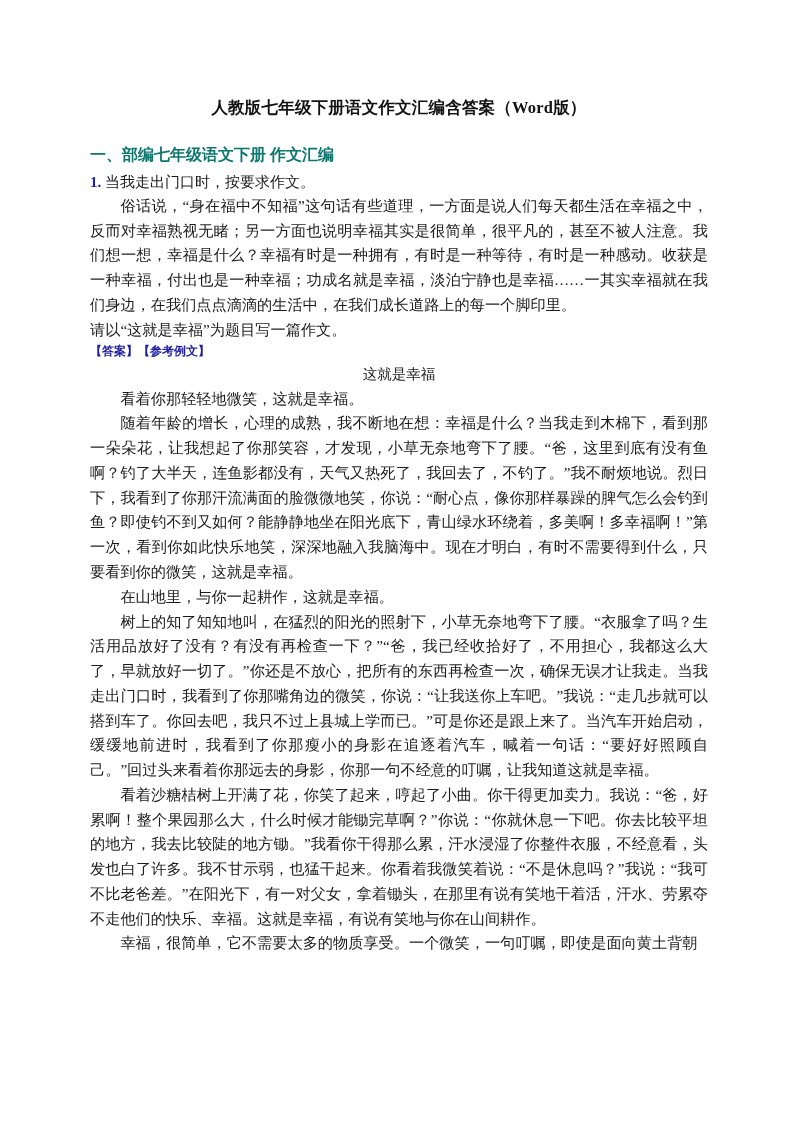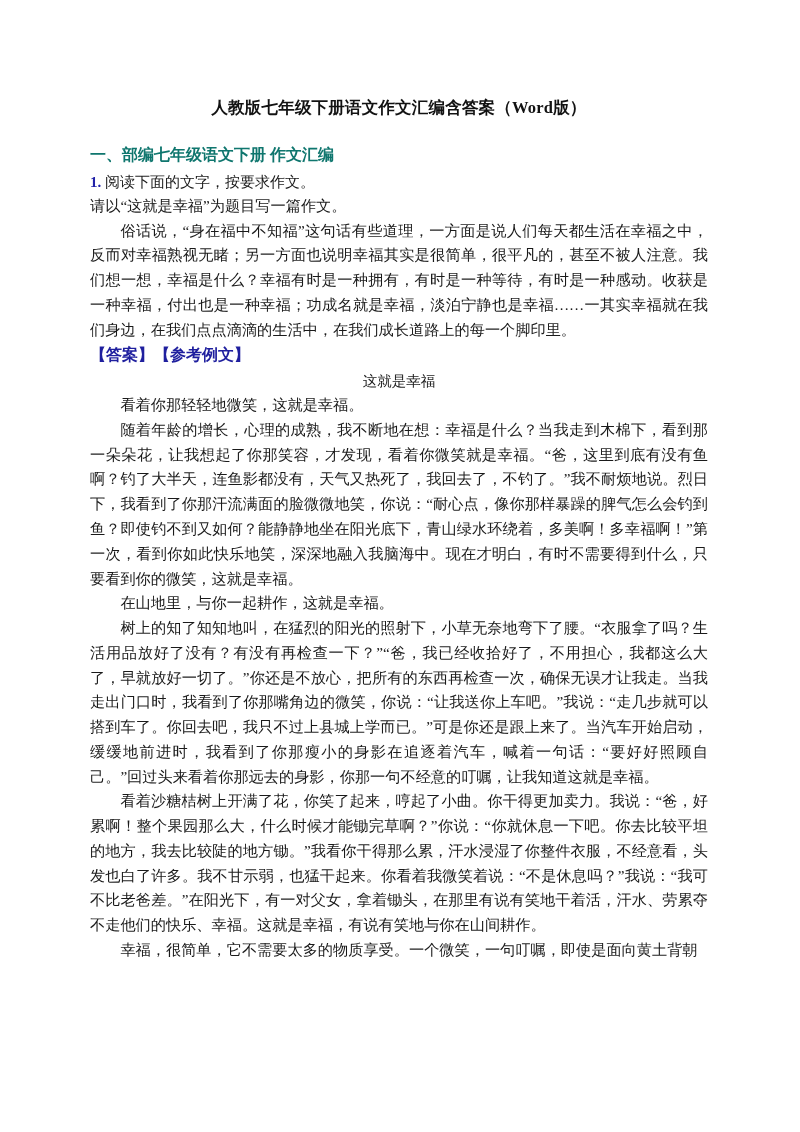--- a/index.html
+++ b/index.html
@@ -64,21 +64,21 @@
     text-justify: inter-ideograph;
     text-indent: 2em;
     word-break: break-all;
   }
   p.body.noindent {
     text-indent: 0;
   }
   .answer-tag {
     color: #1f1f9e;
     font-weight: bold;
-    font-size: 16px;
+    font-size: 12px;
     line-height: 1.63;
     margin: 0;
   }
   .essay-title {
     text-align: center;
     font-size: 14.5px;
     line-height: 1.7;
     margin: 0;
     color: #1a1a1a;
     font-family: Liberation Serif, serif;
@@ -89,33 +89,33 @@
 
 <div class="page">
   <div class="content">
 
     <div class="doc-title">人教版七年级下册语文作文汇编含答案（Word版）</div>
 
     <div class="section-heading">一、部编七年级语文下册 作文汇编</div>
 
     <div class="q-line">
       <span class="q-num">1.</span>
-      <span>阅读下面的文字，按要求作文。</span>
+      <span>当我走出门口时，按要求作文。</span>
     </div>
 
+    <p class="body">俗话说，“身在福中不知福”这句话有些道理，一方面是说人们每天都生活在幸福之中，反而对幸福熟视无睹；另一方面也说明幸福其实是很简单，很平凡的，甚至不被人注意。我们想一想，幸福是什么？幸福有时是一种拥有，有时是一种等待，有时是一种感动。收获是一种幸福，付出也是一种幸福；功成名就是幸福，淡泊宁静也是幸福……一其实幸福就在我们身边，在我们点点滴滴的生活中，在我们成长道路上的每一个脚印里。</p>
+
     <p class="body noindent">请以“这就是幸福”为题目写一篇作文。</p>
-
-    <p class="body">俗话说，“身在福中不知福”这句话有些道理，一方面是说人们每天都生活在幸福之中，反而对幸福熟视无睹；另一方面也说明幸福其实是很简单，很平凡的，甚至不被人注意。我们想一想，幸福是什么？幸福有时是一种拥有，有时是一种等待，有时是一种感动。收获是一种幸福，付出也是一种幸福；功成名就是幸福，淡泊宁静也是幸福……一其实幸福就在我们身边，在我们点点滴滴的生活中，在我们成长道路上的每一个脚印里。</p>
 
 
     <p class="answer-tag">【答案】【参考例文】</p>
 
     <p class="essay-title">这就是幸福</p>
 
     <p class="body">看着你那轻轻地微笑，这就是幸福。</p>
-    <p class="body">随着年龄的增长，心理的成熟，我不断地在想：幸福是什么？当我走到木棉下，看到那一朵朵花，让我想起了你那笑容，才发现，看着你微笑就是幸福。“爸，这里到底有没有鱼啊？钓了大半天，连鱼影都没有，天气又热死了，我回去了，不钓了。”我不耐烦地说。烈日下，我看到了你那汗流满面的脸微微地笑，你说：“耐心点，像你那样暴躁的脾气怎么会钓到鱼？即使钓不到又如何？能静静地坐在阳光底下，青山绿水环绕着，多美啊！多幸福啊！”第一次，看到你如此快乐地笑，深深地融入我脑海中。现在才明白，有时不需要得到什么，只要看到你的微笑，这就是幸福。</p>
+    <p class="body">随着年龄的增长，心理的成熟，我不断地在想：幸福是什么？当我走到木棉下，看到那一朵朵花，让我想起了你那笑容，才发现，小草无奈地弯下了腰。“爸，这里到底有没有鱼啊？钓了大半天，连鱼影都没有，天气又热死了，我回去了，不钓了。”我不耐烦地说。烈日下，我看到了你那汗流满面的脸微微地笑，你说：“耐心点，像你那样暴躁的脾气怎么会钓到鱼？即使钓不到又如何？能静静地坐在阳光底下，青山绿水环绕着，多美啊！多幸福啊！”第一次，看到你如此快乐地笑，深深地融入我脑海中。现在才明白，有时不需要得到什么，只要看到你的微笑，这就是幸福。</p>
     <p class="body">在山地里，与你一起耕作，这就是幸福。</p>
     <p class="body">树上的知了知知地叫，在猛烈的阳光的照射下，小草无奈地弯下了腰。“衣服拿了吗？生活用品放好了没有？有没有再检查一下？”“爸，我已经收拾好了，不用担心，我都这么大了，早就放好一切了。”你还是不放心，把所有的东西再检查一次，确保无误才让我走。当我走出门口时，我看到了你那嘴角边的微笑，你说：“让我送你上车吧。”我说：“走几步就可以搭到车了。你回去吧，我只不过上县城上学而已。”可是你还是跟上来了。当汽车开始启动，缓缓地前进时，我看到了你那瘦小的身影在追逐着汽车，喊着一句话：“要好好照顾自己。”回过头来看着你那远去的身影，你那一句不经意的叮嘱，让我知道这就是幸福。</p>
     <p class="body">看着沙糖桔树上开满了花，你笑了起来，哼起了小曲。你干得更加卖力。我说：“爸，好累啊！整个果园那么大，什么时候才能锄完草啊？”你说：“你就休息一下吧。你去比较平坦的地方，我去比较陡的地方锄。”我看你干得那么累，汗水浸湿了你整件衣服，不经意看，头发也白了许多。我不甘示弱，也猛干起来。你看着我微笑着说：“不是休息吗？”我说：“我可不比老爸差。”在阳光下，有一对父女，拿着锄头，在那里有说有笑地干着活，汗水、劳累夺不走他们的快乐、幸福。这就是幸福，有说有笑地与你在山间耕作。</p>
     <p class="body">幸福，很简单，它不需要太多的物质享受。一个微笑，一句叮嘱，即使是面向黄土背朝</p>
 
   </div>
 </div>
 
 </body></html>

